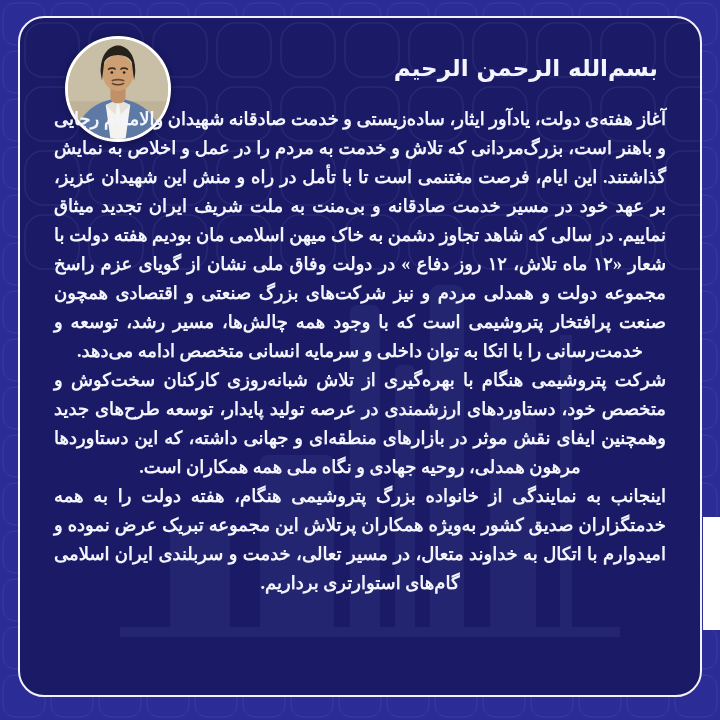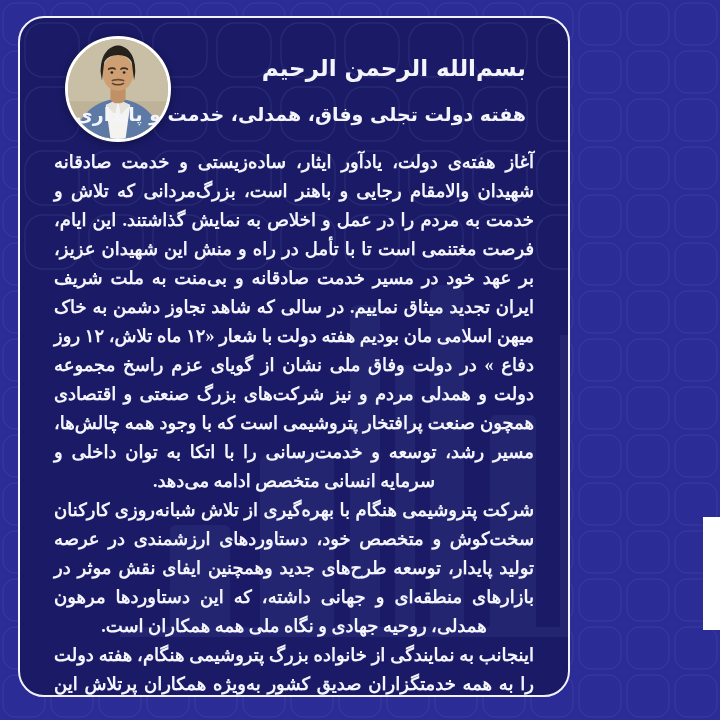--- a/index.html
+++ b/index.html
@@ -15,21 +15,21 @@
   html,body{width:720px;height:720px;overflow:hidden;}
   body{
     position:relative;
     background:var(--outer-background);
     font-family:"DejaVu Sans",sans-serif;
     color:var(--text);
   }
   .bg-pattern{position:absolute;inset:0;opacity:.14;pointer-events:none;}
   .card{
     position:absolute;
-    left:18px;top:16px;width:552px;height:681px;
+    left:18px;top:16px;width:684px;height:681px;
     background:var(--card-background);
     border:2px solid var(--card-border);
     border-radius:26px;
     overflow:hidden;
     direction:rtl;
     z-index:2;
   }
   .card-pattern{position:absolute;top:0;left:0;opacity:.10;pointer-events:none;}
   .silhouette{position:absolute;bottom:0;left:0;opacity:.07;pointer-events:none;}
   .content{position:relative;height:100%;padding:0 34px;z-index:3;}
@@ -116,21 +116,20 @@
       <path d="M56,32 C57,30.5 61,30.5 63,32" stroke="#3a2d22" stroke-width="1.6" fill="none" stroke-linecap="round"></path>
       <circle cx="46.5" cy="35.5" r="1.4" fill="#2a2018"></circle>
       <circle cx="59.5" cy="35.5" r="1.4" fill="#2a2018"></circle>
       <path d="M47,47 C50,49 56,49 59,47" stroke="#5a3f2d" stroke-width="1.4" fill="none" stroke-linecap="round"></path>
       <path d="M47,44 C50,43 56,43 59,44" stroke="#6b4a33" stroke-width="1.8" fill="none" stroke-linecap="round"></path>
     </svg>
   </div>
 
   <div class="content">
     <h1 class="title">بسم‌الله الرحمن الرحیم</h1>
-    <h2 class="subtitle">هفته دولت تجلی وفاق، همدلی، خدمت و پایداری</h2>
 
     <div class="message">
       <p>آغاز هفته‌ی دولت، یادآور ایثار، ساده‌زیستی و خدمت صادقانه شهیدان والامقام رجایی و باهنر است، بزرگ‌مردانی که تلاش و خدمت به مردم را در عمل و اخلاص به نمایش گذاشتند. این ایام، فرصت مغتنمی است تا با تأمل در راه و منش این شهیدان عزیز، بر عهد خود در مسیر خدمت صادقانه و بی‌منت به ملت شریف ایران تجدید میثاق نماییم. در سالی که شاهد تجاوز دشمن به خاک میهن اسلامی مان بودیم هفته دولت با شعار «۱۲ ماه تلاش، ۱۲ روز دفاع » در دولت وفاق ملی نشان از گویای عزم راسخ مجموعه دولت و همدلی مردم و نیز شرکت‌های بزرگ صنعتی و اقتصادی همچون صنعت پرافتخار پتروشیمی است که با وجود همه چالش‌ها، مسیر رشد، توسعه و خدمت‌رسانی را با اتکا به توان داخلی و سرمایه انسانی متخصص ادامه می‌دهد.</p>
       <p>شرکت پتروشیمی هنگام با بهره‌گیری از تلاش شبانه‌روزی کارکنان سخت‌کوش و متخصص خود، دستاوردهای ارزشمندی در عرصه تولید پایدار، توسعه طرح‌های جدید وهمچنین ایفای نقش موثر در بازارهای منطقه‌ای و جهانی داشته، که این دستاوردها مرهون همدلی، روحیه جهادی و نگاه ملی همه همکاران است.</p>
       <p>اینجانب به نمایندگی از خانواده بزرگ پتروشیمی هنگام، هفته دولت را به همه خدمتگزاران صدیق کشور به‌ویژه همکاران پرتلاش این مجموعه تبریک عرض نموده و امیدوارم با اتکال به خداوند متعال، در مسیر تعالی، خدمت و سربلندی ایران اسلامی گام‌های استوارتری برداریم.</p>
     </div>
 
   </div>
 </div>
 

